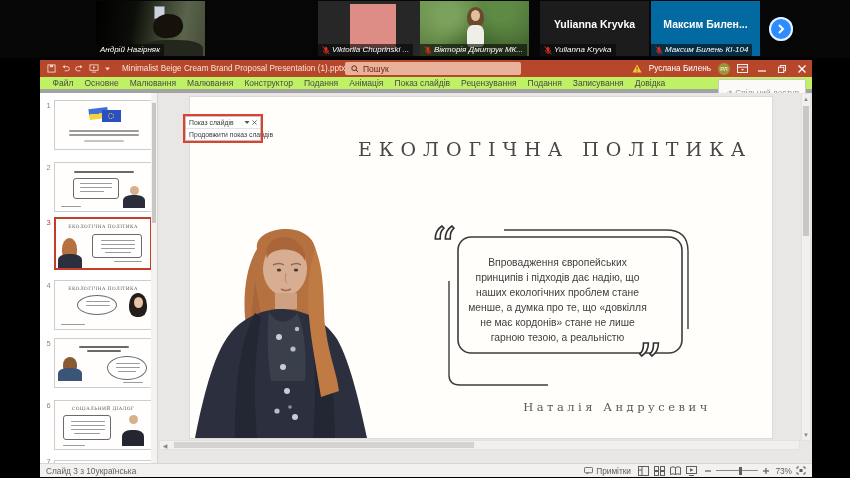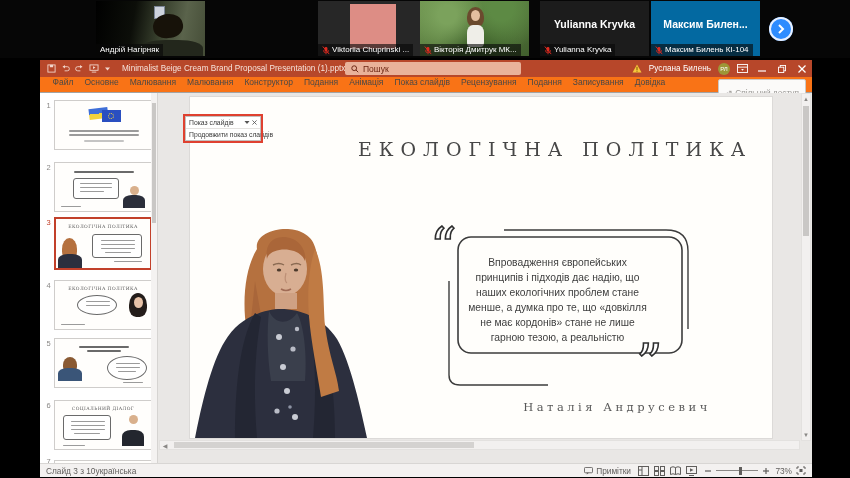--- a/index.html
+++ b/index.html
@@ -5,21 +5,21 @@
   html,body{margin:0;padding:0;background:#000;}
   *{box-sizing:border-box;}
   .stage{position:relative;width:850px;height:478px;background:#000;overflow:hidden;
          font-family:"Liberation Sans",sans-serif;}
 
   
   .video-strip{position:absolute;left:0;top:0;width:850px;height:58px;background:#060606;}
   .tile{position:absolute;top:1px;width:109px;height:55px;background:#1e1e1e;overflow:hidden;}
   .tile-label{position:absolute;left:0;bottom:0;display:flex;align-items:center;gap:2px;
               background:rgba(8,8,8,.62);color:#fff;font-size:8px;line-height:10px;
-              padding:1px 4px;max-width:107px;white-space:nowrap;overflow:hidden;}
+              padding:1px 4px;max-width:107px;white-space:nowrap;overflow:hidden;font-style:italic;}
   .t1{left:96px;}
   .t1-bg{position:absolute;inset:0;background:linear-gradient(100deg,#000 0%,#0c0e09 34%,#39412e 58%,#5a634b 78%,#454d37 100%);}
   .t1-frame{position:absolute;left:58px;top:5px;width:11px;height:13px;background:#cdd3dd;border:1px solid #7c8697;}
   .t1-head{position:absolute;right:22px;top:13px;width:30px;height:24px;background:#171209;border-radius:50% 50% 45% 45%;transform:rotate(-8deg);}
   .t1-body{position:absolute;right:2px;bottom:-4px;width:62px;height:20px;background:#23271c;border-radius:40% 40% 0 0;}
   .t2{left:207px;border:2px solid #9ed63b;background:linear-gradient(180deg,#ece9e2 0%,#cdd3ba 35%,#aeb894 100%);}
   .t2-hair{position:absolute;left:38px;top:8px;width:36px;height:44px;background:#c06e33;border-radius:48% 48% 40% 40%;}
   .t2-face{position:absolute;left:48px;top:14px;width:16px;height:19px;background:#e6bb9c;border-radius:50% 50% 45% 45%;}
   .t2-body{position:absolute;left:30px;bottom:-4px;width:52px;height:16px;background:#4a3d35;border-radius:45% 45% 0 0;}
   .t3{left:318px;background:#272727;}
@@ -49,22 +49,22 @@
   .doc-title{font-size:8.2px;margin-left:11px;white-space:nowrap;overflow:hidden;max-width:270px;color:#f6e3db;}
   .search-box{position:absolute;left:305px;top:2px;width:176px;height:13px;background:#e9b29a;
               border-radius:2px;display:flex;align-items:center;gap:4px;padding-left:6px;
               color:#6b2512;font-size:8.5px;}
   .tb-right{position:absolute;right:4px;top:0;height:17px;display:flex;align-items:center;gap:7px;}
   .tb-user{font-size:8.2px;color:#fff;white-space:nowrap;}
   .tb-avatar{width:12px;height:12px;border-radius:50%;background:#9d9637;color:#fff;font-size:6px;
              display:flex;align-items:center;justify-content:center;}
   .winbtn{width:13px;height:15px;display:flex;align-items:center;justify-content:center;}
 
-  .tabrow{position:absolute;top:17px;left:0;width:100%;height:16px;background:#f97316;
-          border-bottom:1px solid #a3a3a3;display:flex;align-items:flex-start;padding-left:7px;}
+  .tabrow{position:absolute;top:17px;left:0;width:100%;height:16px;background:#bef264;
+          border-bottom:4px solid #a3a3a3;display:flex;align-items:center;padding-left:7px;}
   .tab{font-size:8.5px;color:#4a4846;padding:0 5.5px;white-space:nowrap;}
   .share-btn{position:absolute;right:6px;top:2px;height:28px;border:1px solid #cac8c6;background:#fbfaf9;
              color:#9b9996;font-size:8.3px;display:flex;align-items:center;gap:3px;padding:0 6px;border-radius:2px;}
 
   .content{position:absolute;top:33px;left:0;width:100%;height:370px;background:#e9e7e5;overflow:hidden;}
 
   
   .thumb-panel{position:absolute;left:0;top:0;width:118px;height:100%;background:#fff;border-right:1px solid #d6d4d2;}
   .thumb-num{position:absolute;left:4px;width:9px;font-size:7.5px;color:#8a8886;text-align:center;}
   .thumb{position:absolute;left:14px;width:98px;height:50px;background:#fffefc;border:1px solid #cfcdcb;overflow:hidden;}

